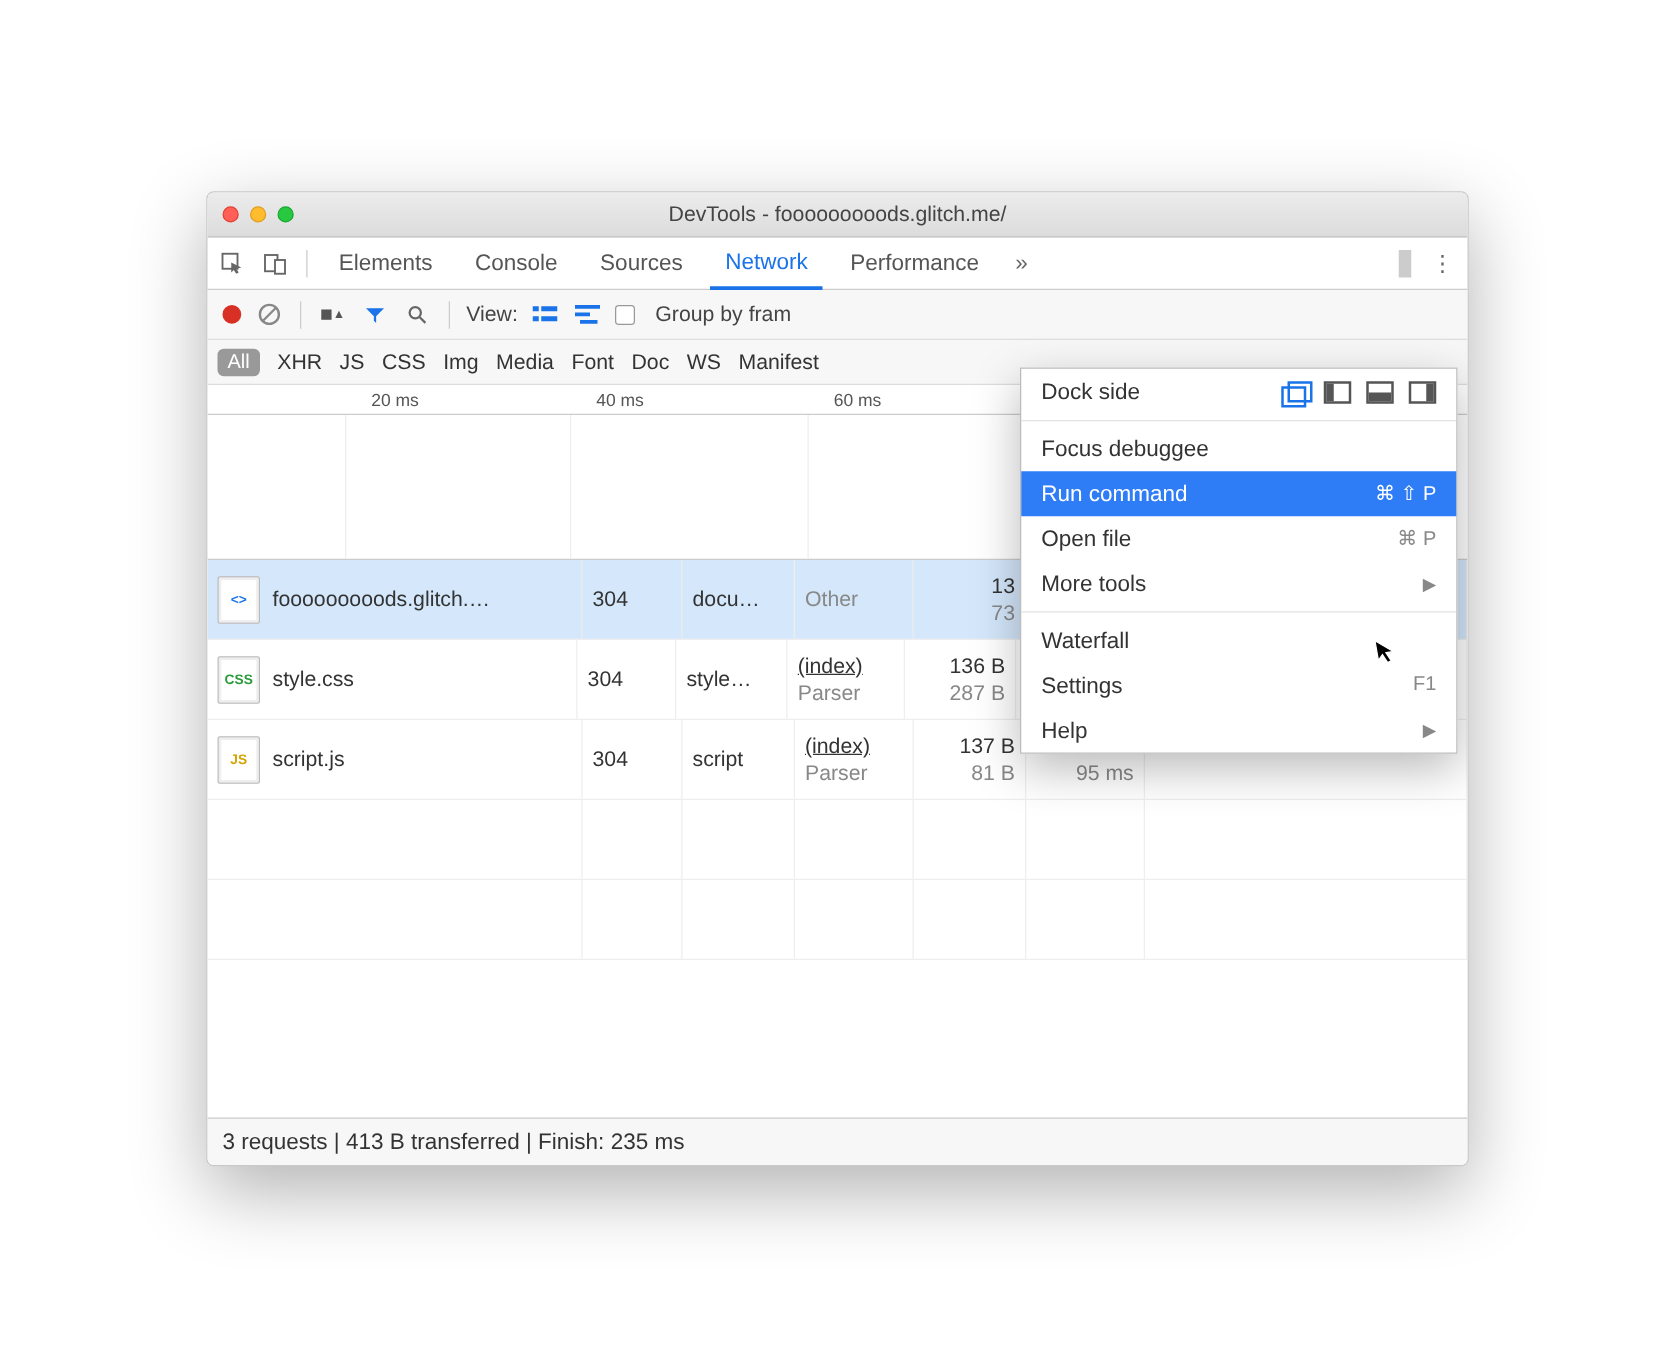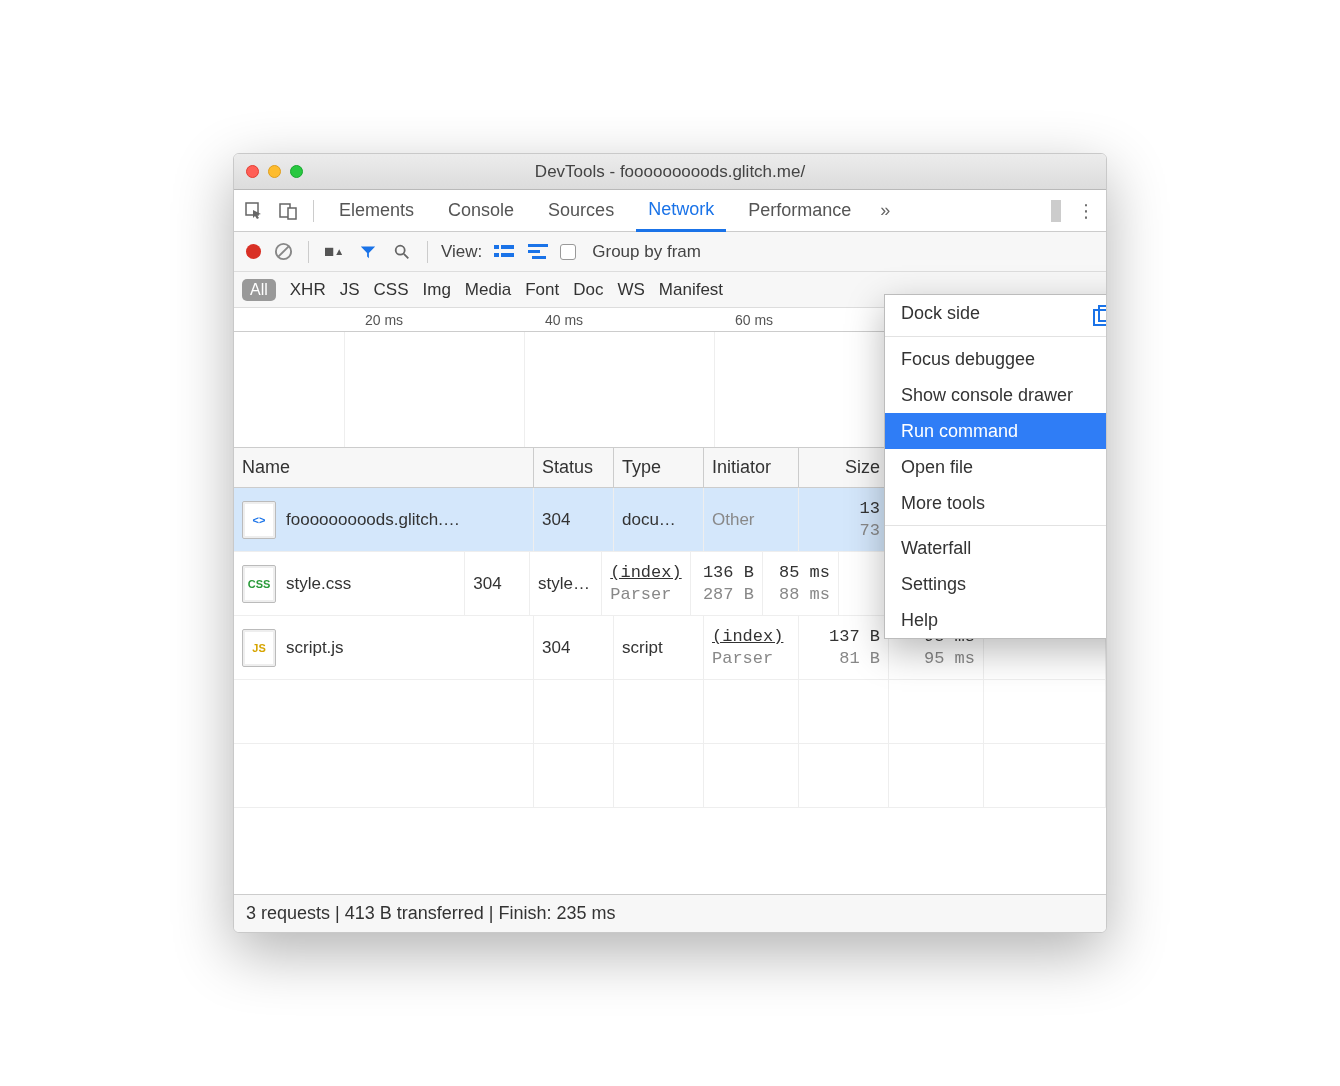--- a/index.html
+++ b/index.html
@@ -5,21 +5,21 @@
 * { box-sizing: border-box; margin: 0; padding: 0; }
 body {
   font-family: -apple-system, "Helvetica Neue", Arial, sans-serif;
   background: #fff;
   display: flex;
   align-items: center;
   justify-content: center;
   min-height: 100vh;
 }
 .window {
-  width: 874px;
+  width: 1010px;
   height: 780px;
   border: 1px solid #c9c9c9;
   border-radius: 6px;
   box-shadow: 0 20px 60px rgba(0,0,0,0.3);
   background: #fff;
   display: flex;
   flex-direction: column;
   overflow: hidden;
   position: relative;
 }
@@ -99,21 +99,21 @@
 .c-type{width:90px;}
 .c-init{width:95px;}
 .c-size{width:90px; justify-content:flex-end;}
 .c-time{width:95px; justify-content:flex-end;}
 .c-wf{flex:1;}
 .table-body{flex:1; overflow:hidden; background:#fff;}
 .row{height:64px; border-bottom:1px solid #eee; display:flex; font-size:17px; color:#333;}
 .row .col{border-right:1px solid #eee;}
 .row.sel{background:#d4e7fb;}
 .file-ico{width:34px; height:38px; border:1px solid #bbb; background:#fff; margin-right:10px; display:flex; align-items:center; justify-content:center; font-size:11px; font-weight:bold; border-radius:2px; box-shadow:inset 0 0 0 2px #eee;}
-.stack{display:flex; flex-direction:column; line-height:1.25;font-family:Liberation Mono, monospace;}
+.stack{display:flex; flex-direction:column; line-height:1.25;}
 .sub{color:#888;}
 .link{text-decoration:underline; color:#333;}
 .status-bar{
   height:38px; border-top:1px solid #ccc;
   display:flex; align-items:center; padding:0 12px;
   font-size:18px; color:#333; background:#f7f7f7;
 }
 .ctx-menu{
   position:absolute; top:140px; left:650px;
   width:350px;
@@ -242,33 +242,20 @@
     <div class="tl-ruler">
       <span class="tl-tick" style="left:150px">20 ms</span>
       <span class="tl-tick" style="left:330px">40 ms</span>
       <span class="tl-tick" style="left:520px">60 ms</span>
     </div>
     <div class="tl-line" style="left:110px"></div>
     <div class="tl-line" style="left:290px"></div>
     <div class="tl-line" style="left:480px"></div>
   </div>
 
-  <div class="table-head">
-    <div class="col c-name">Name</div>
-    <div class="col c-status">Status</div>
-    <div class="col c-type">Type</div>
-    <div class="col c-init">Initiator</div>
-    <div class="col c-size">
-        <span style="margin-left:auto">Size</span>
-      </div>
-    <div class="col c-time">
-        <span style="margin-left:auto">Time</span>
-      </div>
-    <div class="col c-wf">Waterfall</div>
-  </div>
 
   <div class="table-body">
     <div class="row sel">
       <div class="col c-name">
           <div class="file-ico" style="color:#1a73e8">&lt;&gt;</div>
           <span>fooooooooods.glitch.…</span>
         </div>
       <div class="col c-status">304</div>
       <div class="col c-type">docu…</div>
       <div class="col c-init">
@@ -369,24 +356,20 @@
         <div class="dock-ic left"></div>
         <div class="dock-ic bottom"></div>
         <div class="dock-ic right"></div>
       </div>
     </div>
     <div class="ctx-sep"></div>
     <div class="ctx-row">
         <span>Focus debuggee</span>
         <span class="shc"></span>
       </div>
-    <div class="ctx-row">
-        <span>Show console drawer</span>
-        <span class="shc">Esc</span>
-      </div>
     <div class="ctx-row hover">
         <span>Run command</span>
         <span class="shc">⌘ ⇧ P</span>
       </div>
     <div class="ctx-row">
         <span>Open file</span>
         <span class="shc">⌘ P</span>
       </div>
     <div class="ctx-row">
         <span>More tools</span>

